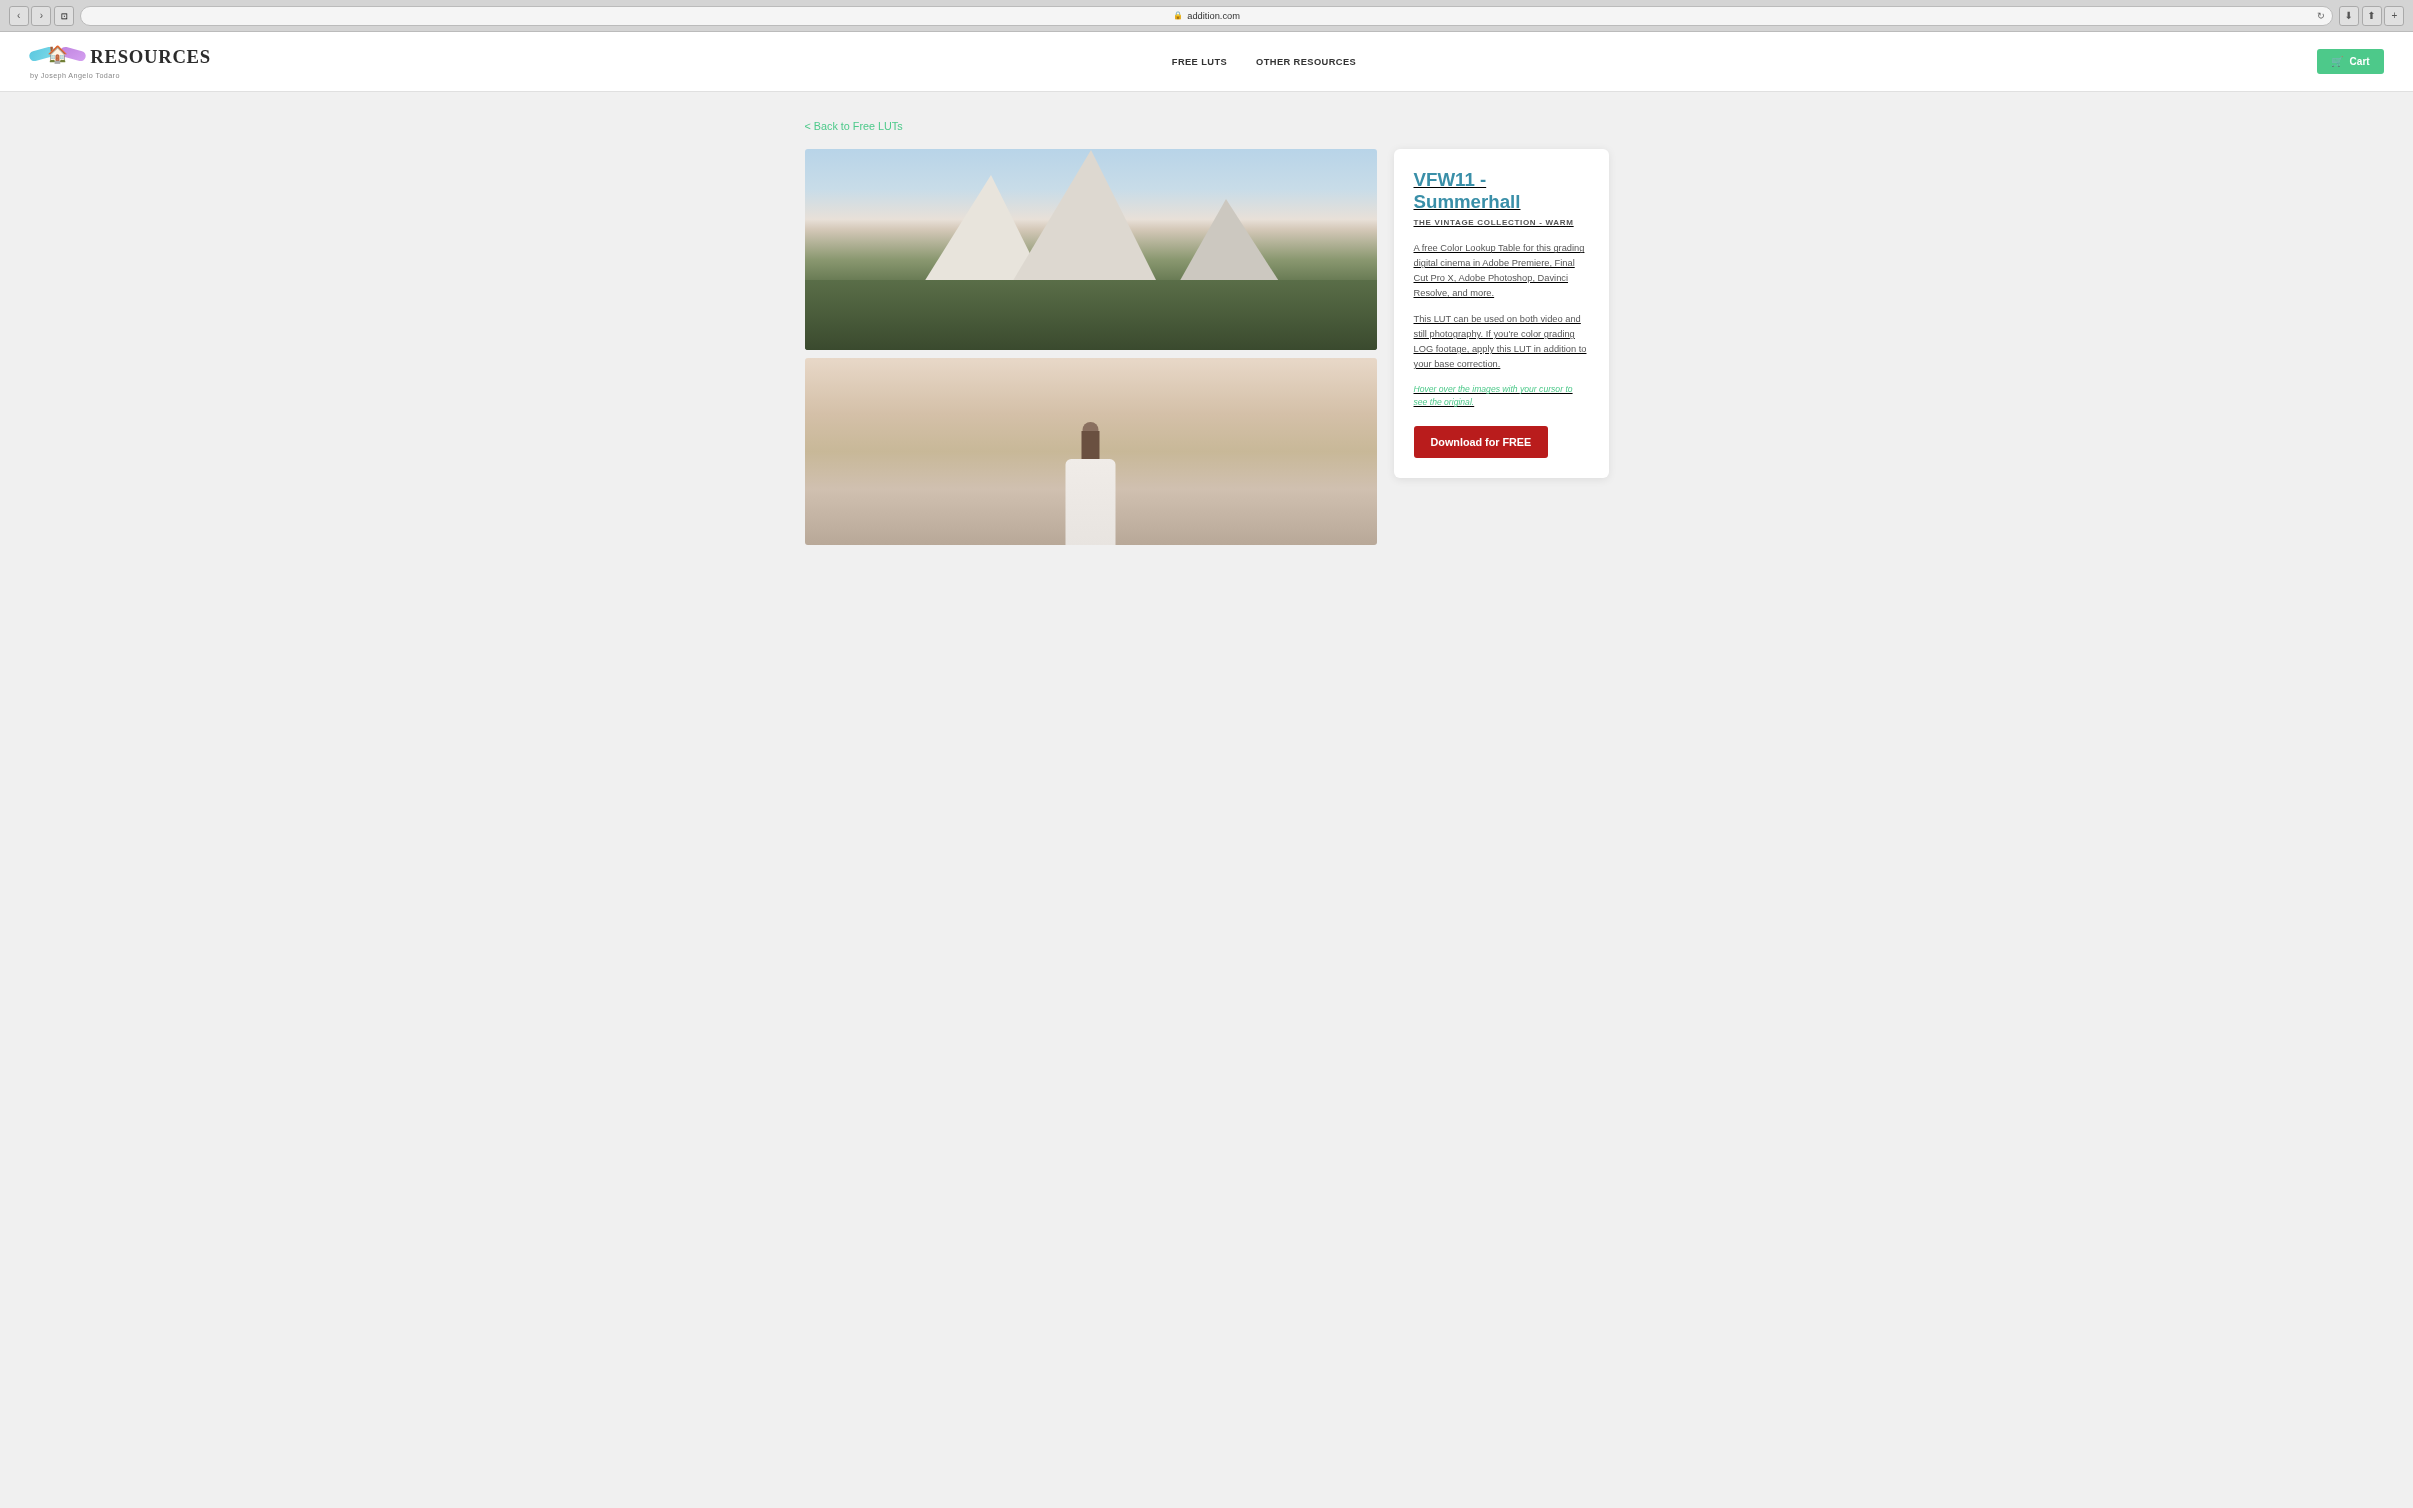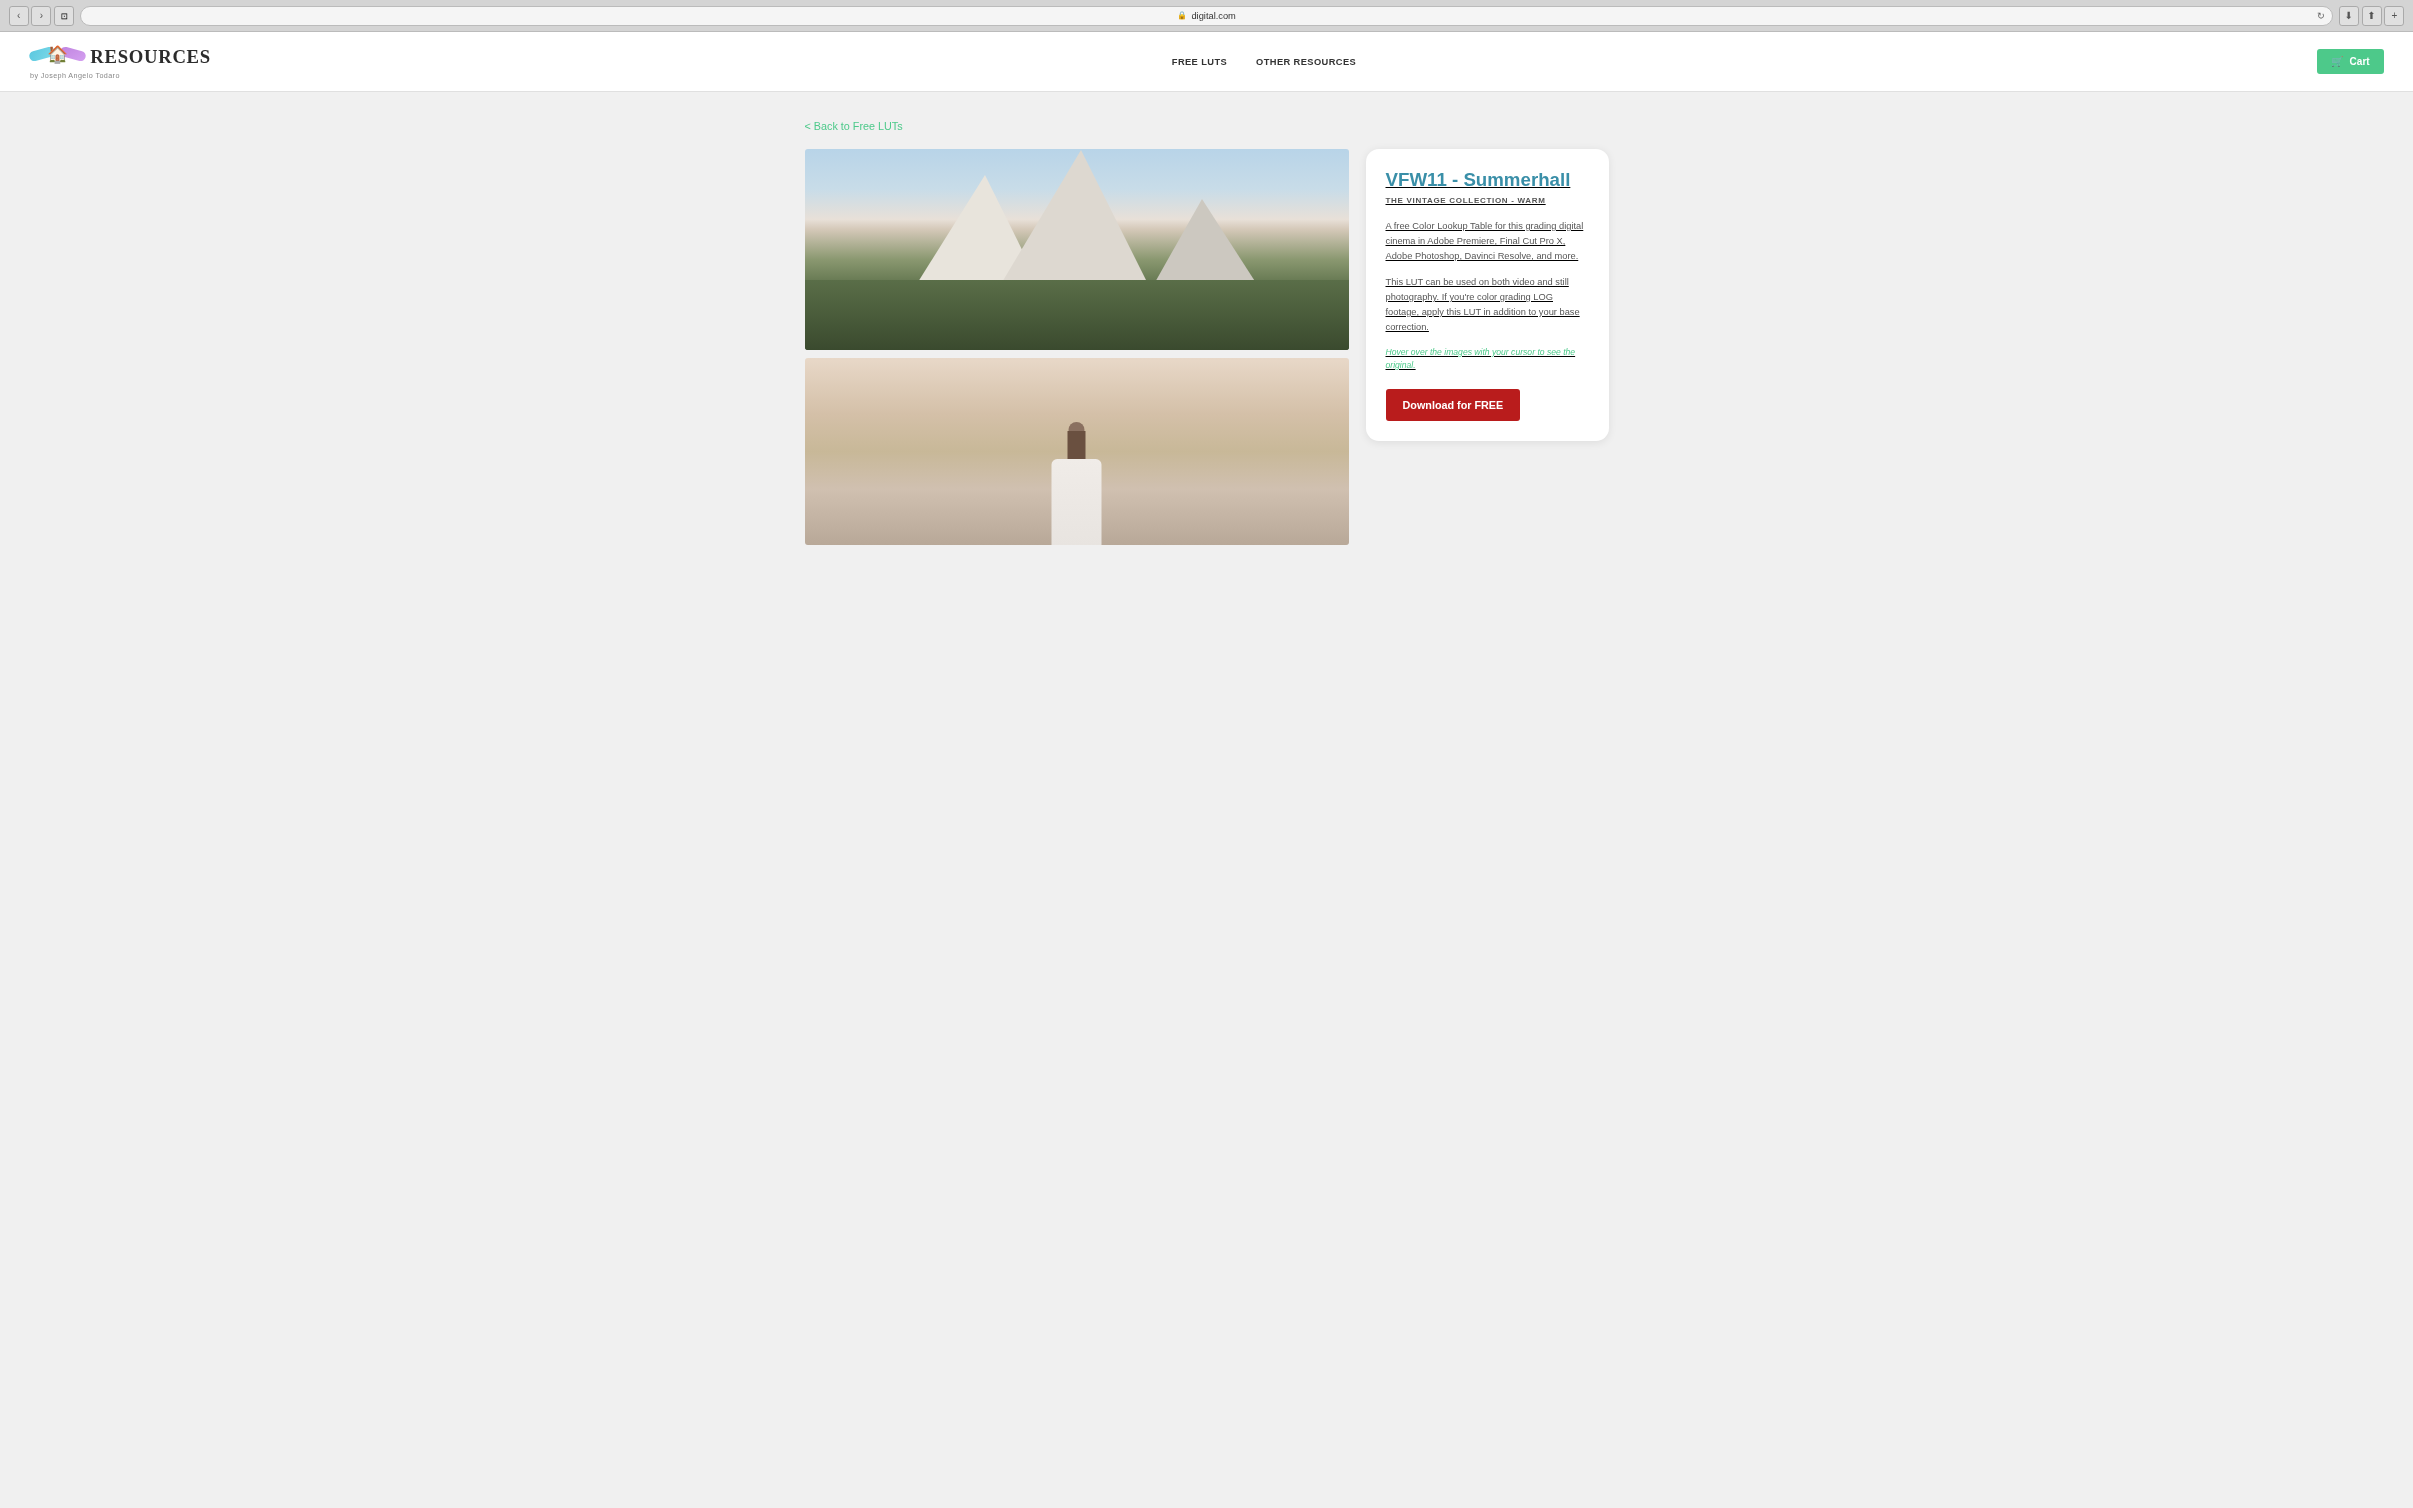--- a/index.html
+++ b/index.html
@@ -362,23 +362,23 @@
     .person-body {
       width: 50px;
       height: 86px;
       background: linear-gradient(180deg, #f0ece8, #e8e4e0);
       border-radius: 5.7px 5.7px 0 0;
       margin-top: -14.4px;
     }
 
     
     .info-panel {
-      width: 243px;
+      width: 215px;
       background: #fff;
-      border-radius: 13px;
+      border-radius: 6px;
       padding: 20px;
       box-shadow: 0 1.4px 8.6px rgba(0,0,0,0.08);
       flex-shrink: 0;
     }
 
     .product-title {
       font-size: 18.7px;
       font-weight: 700;
       color: #3a8fa8;
       margin-bottom: 4.3px;
@@ -426,21 +426,21 @@
 
 <div class="browser-chrome">
   <div class="browser-nav-buttons">
     <button class="browser-nav-btn">‹</button>
     <button class="browser-nav-btn">›</button>
     <button class="browser-tab-icon">⊡</button>
   </div>
 
   <div class="browser-address-bar">
     <span class="lock-icon">🔒</span>
-    <span>digital.com</span>
+    <span>addition.com</span>
     <span class="refresh-icon">↻</span>
   </div>
 
   <div class="browser-right-buttons">
     <button class="browser-right-btn">⬇</button>
     <button class="browser-right-btn">⬆</button>
     <button class="browser-right-btn">+</button>
   </div>
 </div>
 

